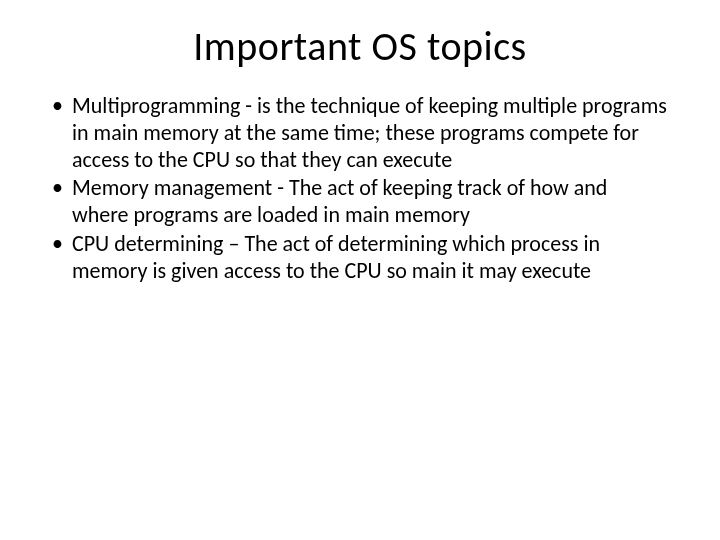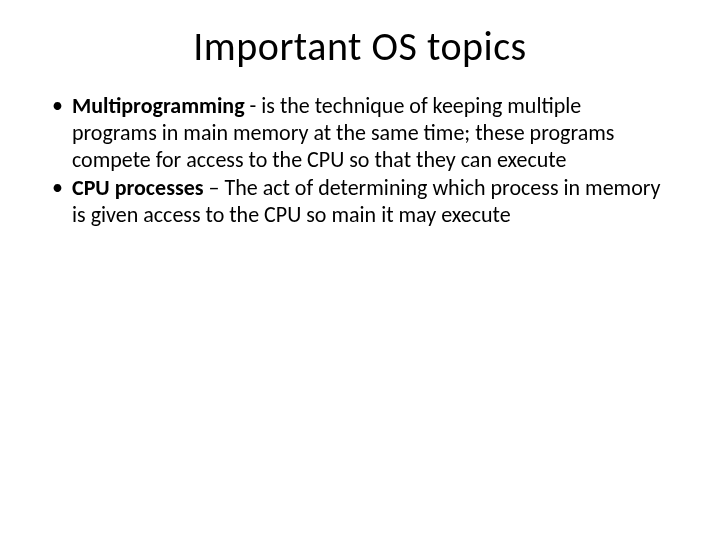--- a/index.html
+++ b/index.html
@@ -39,32 +39,35 @@
   }
   ul.bullets > li::before {
     content: "•";
     position: absolute;
     left: 4px;
     top: 0;
     font-size: 22px;
     line-height: 1.22;
   }
   .term {
-    font-weight: 700;
+    font-weight: 400;
   }
   .sep, .desc {
     font-weight: 400;
   }
 </style>
 </head>
 <body>
 
 <div class="slide">
   <h1 class="title">Important OS topics</h1>
   <ul class="bullets">
     <li>
       <span class="term">Multiprogramming</span><span class="sep"> -  </span><span class="desc">is the technique of keeping multiple programs in main memory at the same time; these programs compete for access to the CPU so that they can execute</span>
     </li>
     <li>
-      <span class="term">CPU processes</span><span class="sep"> – </span><span class="desc">The act of determining which process in memory is given access to the CPU so main it may execute</span>
+      <span class="term">Memory management</span><span class="sep"> - </span><span class="desc">The act of keeping track of how and where programs are loaded in main memory</span>
+    </li>
+    <li>
+      <span class="term">CPU determining</span><span class="sep"> – </span><span class="desc">The act of determining which process in memory is given access to the CPU so main it may execute</span>
     </li>
   </ul>
 </div>
 
 </body></html>

